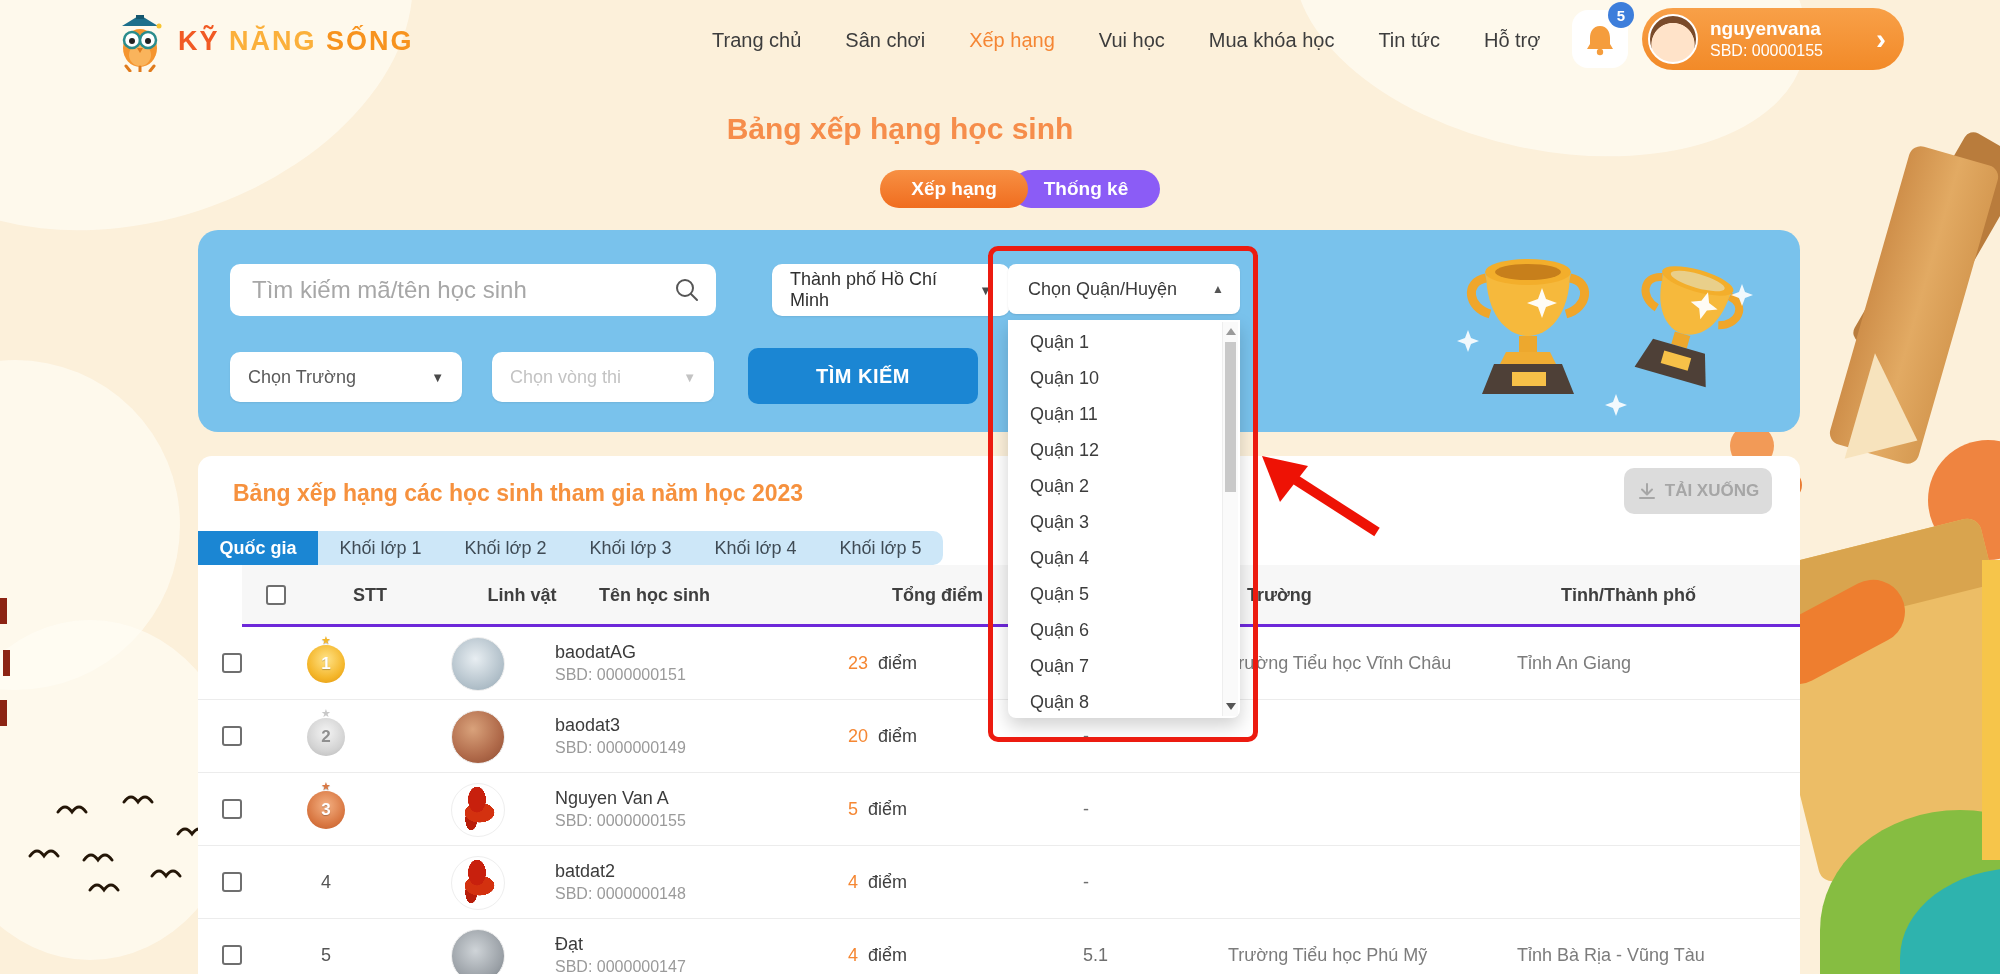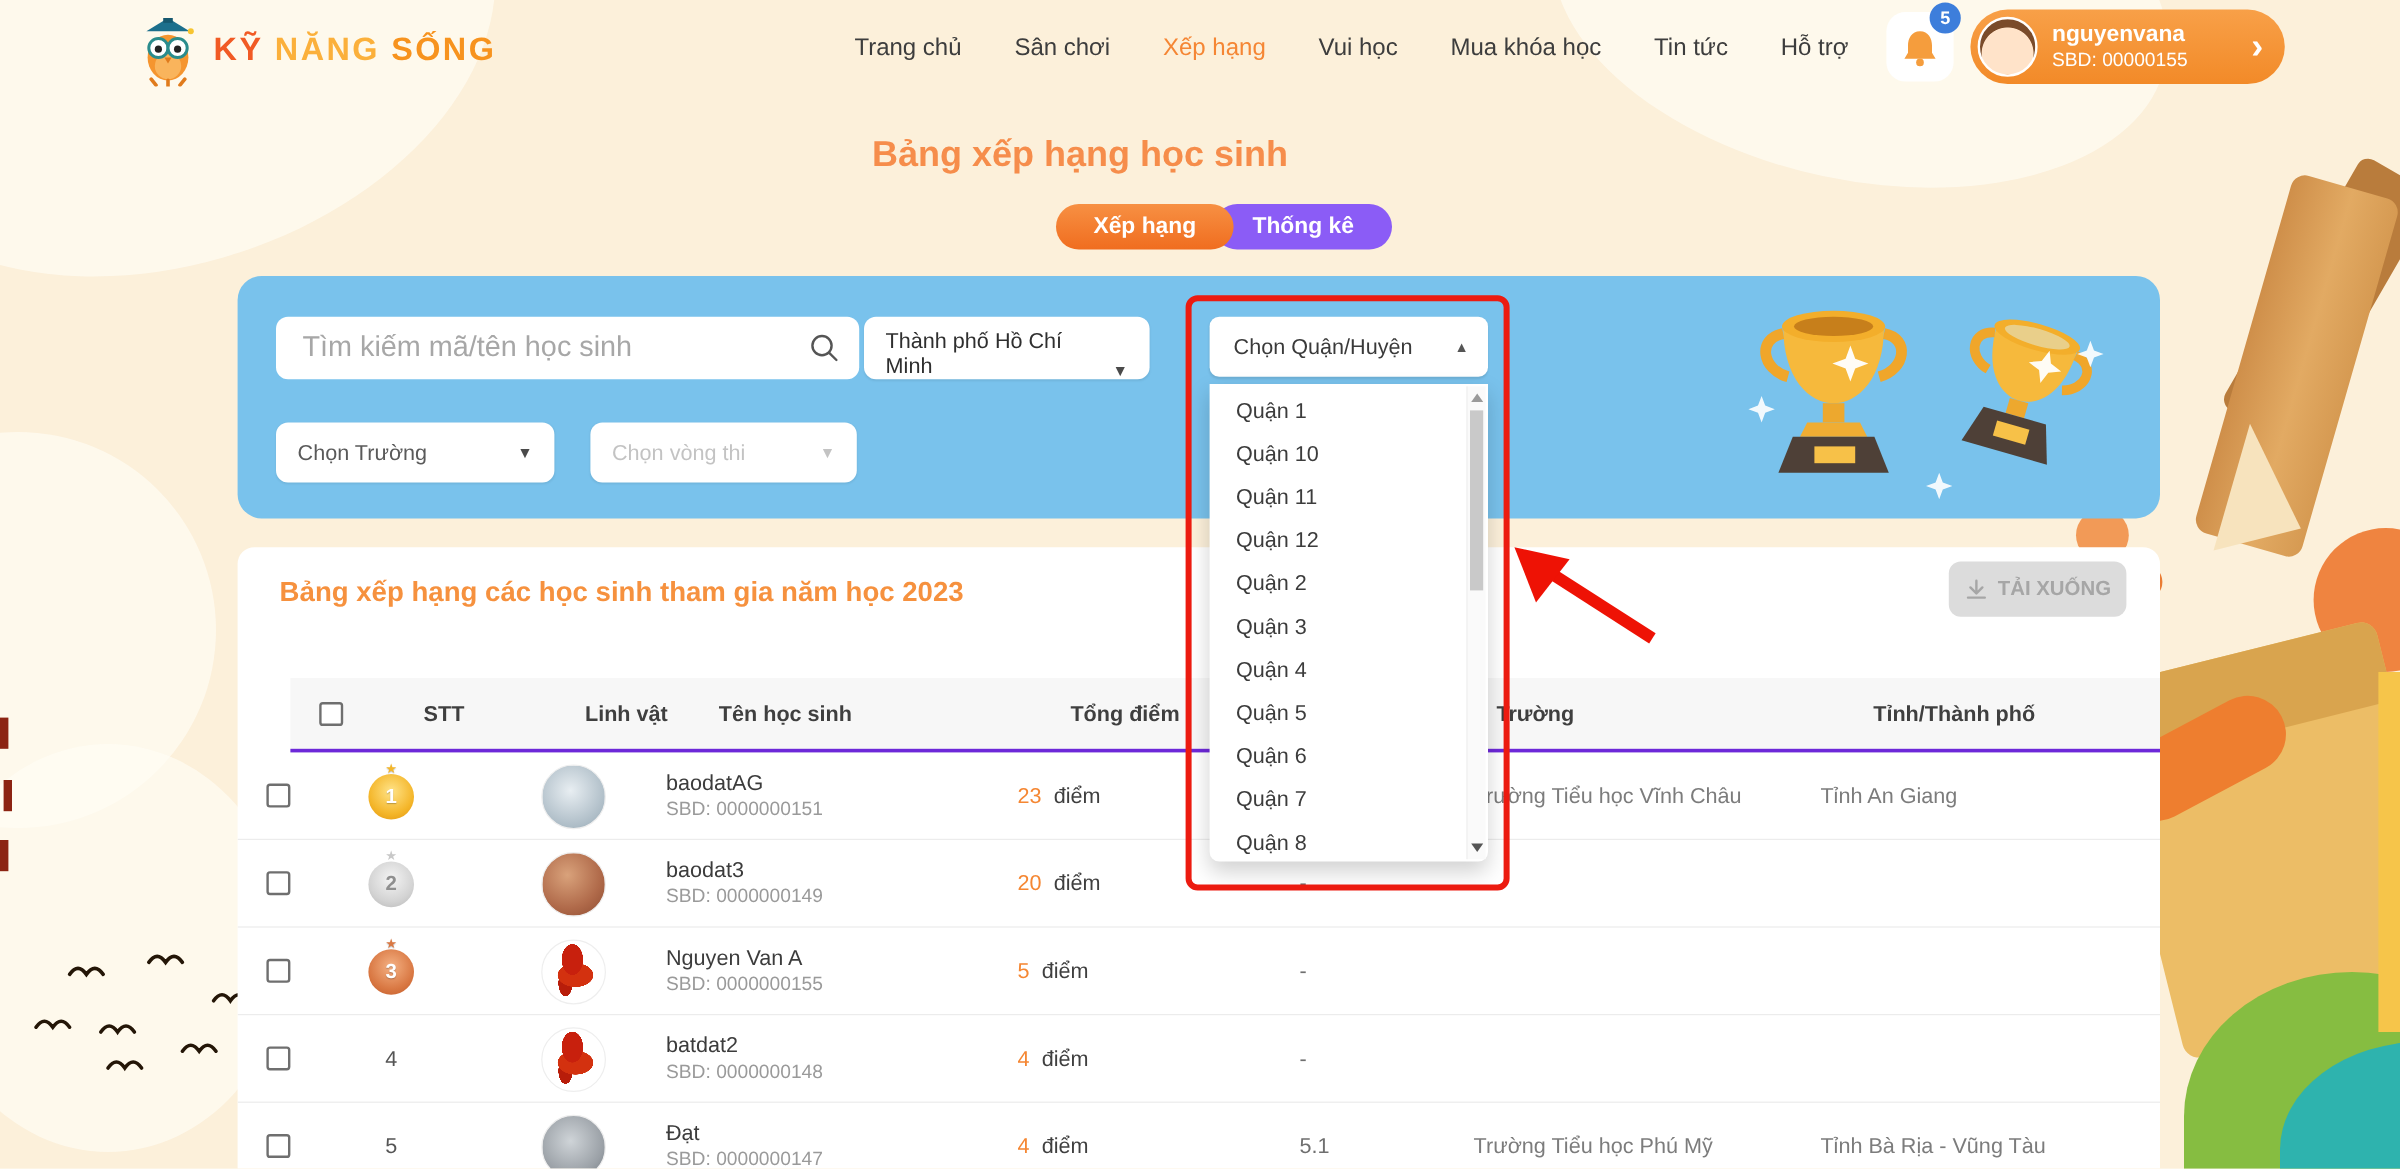--- a/index.html
+++ b/index.html
@@ -52,21 +52,21 @@
   .pill.inactive { background:#8b5cf6; margin-left:-16px; z-index:1; }
 
   
   .filter-panel { position:absolute; left:198px; top:230px; width:1602px; height:202px; background:#79c2ec; border-radius:20px; z-index:2; }
   .search-box { position:absolute; left:32px; top:34px; width:486px; height:52px; }
   .search-input { width:100%; height:100%; border:none; border-radius:10px; padding:0 56px 0 22px; font-size:24px; color:#333; outline:none; font-family:inherit; }
   .search-input::placeholder { color:#a7a7a7; }
   .search-icon { position:absolute; right:16px; top:13px; }
   .select { position:absolute; background:#fff; border-radius:10px; display:flex; align-items:center; padding:0 18px; font-size:18px; color:#2f2f2f; cursor:pointer; box-shadow:0 1px 2px rgba(0,0,0,.08); }
   .select .caret { margin-left:auto; font-size:13px; color:#4a4a4a; }
-  .sel-city { left:522px; top:34px; width:238px; height:52px;align-items:flex-end; }
+  .sel-city { left:574px; top:34px; width:238px; height:52px; }
   .sel-school { left:32px; top:122px; width:232px; height:50px; color:#5a5a5a; }
   .sel-round { left:294px; top:122px; width:222px; height:50px; color:#c3c3c3; }
   .sel-round .caret { color:#c3c3c3; }
   .search-btn { position:absolute; left:550px; top:118px; width:230px; height:56px; background:#1b86d3; border:none; border-radius:10px; color:#fff; font-size:20px; font-weight:bold; letter-spacing:.5px; cursor:pointer; font-family:inherit; }
   .trophies { position:absolute; left:1258px; top:14px; }
 
   
   .district-select { position:absolute; left:1008px; top:264px; width:232px; height:50px; background:#fff; border-radius:8px; display:flex; align-items:center; padding:0 16px 0 20px; font-size:18px; color:#3a3a3a; z-index:30; cursor:pointer; box-shadow:0 1px 2px rgba(0,0,0,.1); }
   .district-select .caret { margin-left:auto; font-size:12px; color:#555; }
   .district-list { position:absolute; left:1008px; top:320px; width:232px; height:398px; background:#fff; border-radius:0 0 8px 8px; box-shadow:0 8px 18px rgba(0,0,0,.18); z-index:30; padding-top:4px; }
@@ -229,20 +229,21 @@
       <span class="caret">▼</span>
     </div>
     <div class="select sel-school">
       <span>Chọn Trường</span>
       <span class="caret">▼</span>
     </div>
     <div class="select sel-round">
       <span>Chọn vòng thi</span>
       <span class="caret">▼</span>
     </div>
+    <button class="search-btn">TÌM KIẾM</button>
     <svg class="trophies" width="310" height="180" viewBox="0 0 310 180">
       <g>
         <path d="M30,28 C30,72 52,92 72,92 C92,92 114,72 114,28 Z" fill="#f6b93c"></path>
         <ellipse cx="72" cy="28" rx="43" ry="13" fill="#f3ae2b"></ellipse>
         <ellipse cx="72" cy="28" rx="33" ry="8" fill="#c77f1b"></ellipse>
         <path d="M30,34 C8,38 12,64 34,70" fill="none" stroke="#f0a62a" stroke-width="9"></path>
         <path d="M114,34 C136,38 132,64 110,70" fill="none" stroke="#f0a62a" stroke-width="9"></path>
         <rect x="63" y="92" width="18" height="16" fill="#eda82e"></rect>
         <polygon points="50,108 94,108 100,120 44,120" fill="#f0ad33"></polygon>
         <polygon points="38,120 106,120 118,150 26,150" fill="#4e4037"></polygon>
@@ -298,20 +299,28 @@
   </svg>
 
   <section class="board-card">
     <div class="board-heading">Bảng xếp hạng các học sinh tham gia năm học 2023</div>
     <button class="download-btn">
       <svg width="20" height="20" viewBox="0 0 20 20">
         <path d="M10,3 v9 M5,8.5 l5,5 5,-5 M3,17 h14" fill="none" stroke="#a6a6a6" stroke-width="2" stroke-linecap="round" stroke-linejoin="round"></path>
       </svg>
       <span>TẢI XUỐNG</span>
     </button>
+    <div class="class-tabs">
+        <div class="class-tab active">Quốc gia</div>
+        <div class="class-tab">Khối lớp 1</div>
+        <div class="class-tab">Khối lớp 2</div>
+        <div class="class-tab">Khối lớp 3</div>
+        <div class="class-tab">Khối lớp 4</div>
+        <div class="class-tab">Khối lớp 5</div>
+      </div>
     <div class="thead">
       <span class="cb-pos"><span class="checkbox"></span></span>
       <span class="h-stt">STT</span>
       <span class="h-mascot">Linh vật</span>
       <span class="h-name">Tên học sinh</span>
       <span class="h-score">Tổng điểm</span>
       <span class="h-school">Trường</span>
       <span class="h-province">Tỉnh/Thành phố</span>
     </div>
     <div class="tbody">

